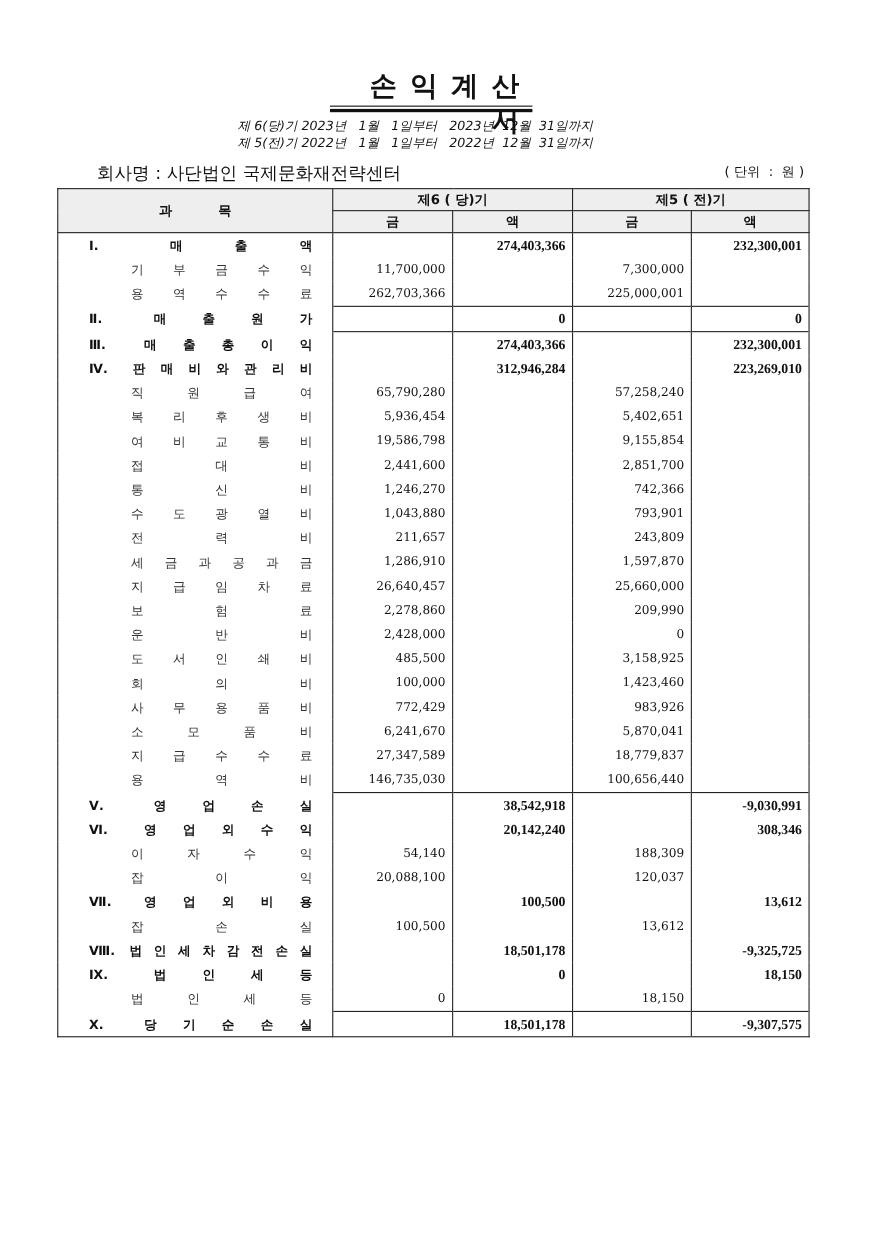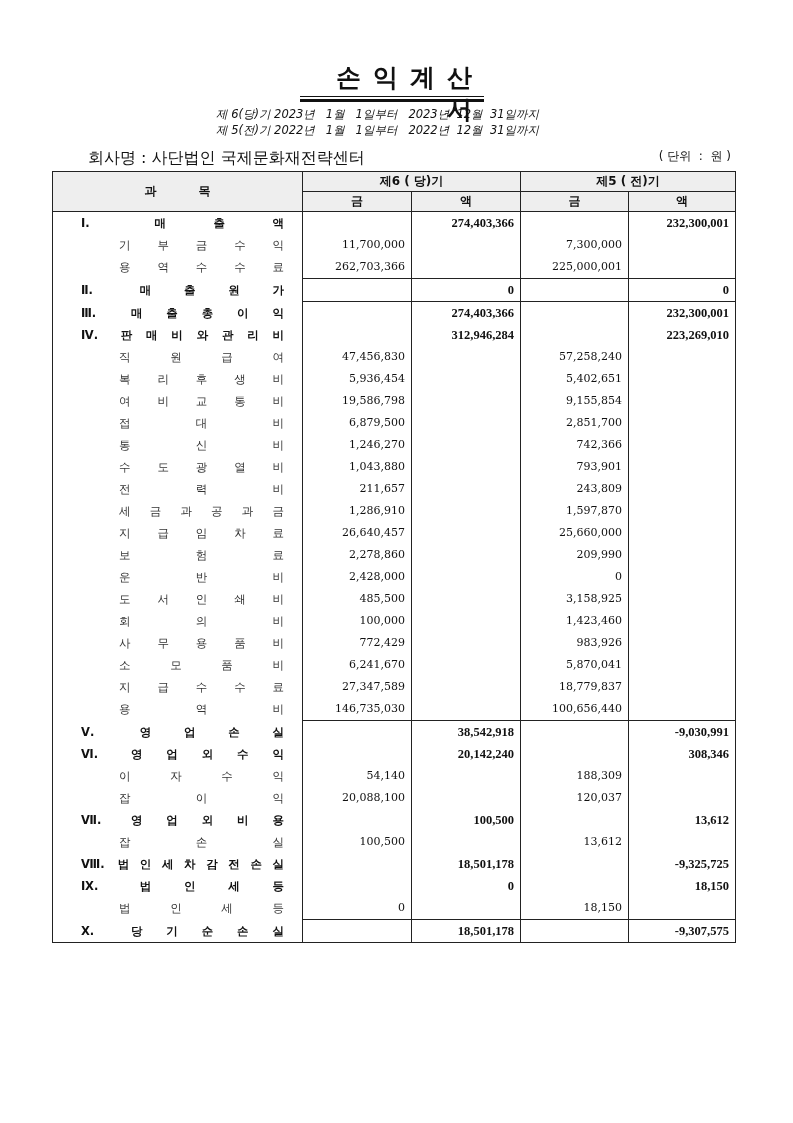--- a/index.html
+++ b/index.html
@@ -158,21 +158,21 @@
       </tr>
       <tr>
         <td class="t">
           <div class="lab sub">
             <span>직</span>
             <span>원</span>
             <span>급</span>
             <span>여</span>
           </div>
         </td>
-        <td class="amt">47,456,830</td>
+        <td class="amt">65,790,280</td>
         <td class="amt bold"></td>
         <td class="amt">57,258,240</td>
         <td class="amt bold last"></td>
       </tr>
       <tr>
         <td class="t">
           <div class="lab sub">
             <span>복</span>
             <span>리</span>
             <span>후</span>
@@ -201,21 +201,21 @@
         <td class="amt bold last"></td>
       </tr>
       <tr>
         <td class="t">
           <div class="lab sub">
             <span>접</span>
             <span>대</span>
             <span>비</span>
           </div>
         </td>
-        <td class="amt">6,879,500</td>
+        <td class="amt">2,441,600</td>
         <td class="amt bold"></td>
         <td class="amt">2,851,700</td>
         <td class="amt bold last"></td>
       </tr>
       <tr>
         <td class="t">
           <div class="lab sub">
             <span>통</span>
             <span>신</span>
             <span>비</span>

